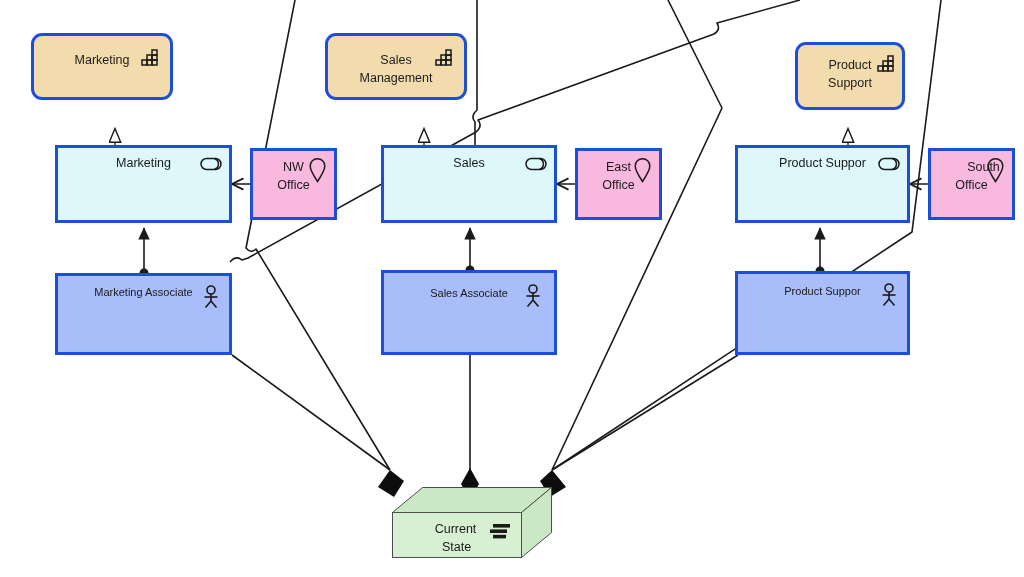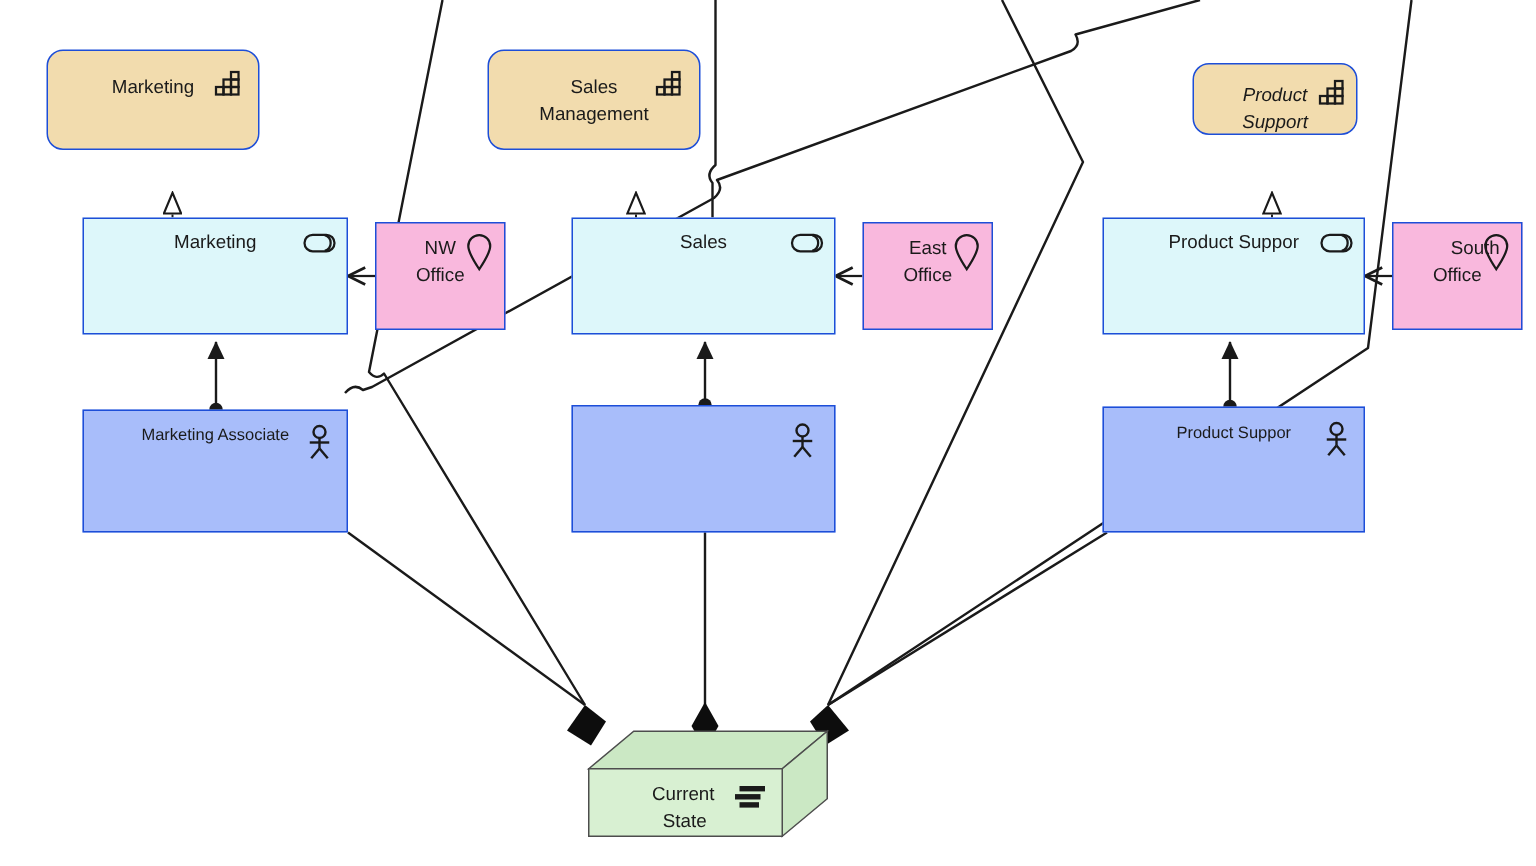--- a/index.html
+++ b/index.html
@@ -2,21 +2,21 @@
 <html><head>
 <meta charset="utf-8">
 <style>
   html,body{margin:0;padding:0;background:#ffffff;}
   body{
     width:1024px;height:577px;overflow:hidden;position:relative;
     font-family:"Liberation Sans","DejaVu Sans",sans-serif;
     -webkit-font-smoothing:antialiased;
   }
   #canvas{position:absolute;inset:0;width:1024px;height:577px;}
-  .node{position:absolute;box-sizing:border-box;border:1px solid #1d4ed8;}
+  .node{position:absolute;box-sizing:border-box;border:3px solid #1d4ed8;}
   .lbl{
     position:absolute;left:0;right:0;text-align:center;
     color:#1a1a1a;line-height:1.25;white-space:nowrap;overflow:hidden;
   }
   
   .cap{background:#f2dcae;border-radius:11px;}
   .cap .lbl{font-size:12.5px;}
   
   .fn{background:#ddf7fa;}
   .fn .lbl{font-size:12.5px;}
@@ -118,21 +118,21 @@
           <rect x="7" y="12" width="5" height="5"></rect>
         <rect x="12" y="12" width="5" height="5"></rect>
           <rect x="7" y="7" width="5" height="5"></rect>
         <rect x="12" y="7" width="5" height="5"></rect>
           <rect x="12" y="2" width="5" height="5"></rect>
       </g>
     </svg>
   </span>
 </div>
 
-<div class="node cap" style="left:795px;top:42px;width:110px;height:48px;font-style:italic;">
+<div class="node cap" style="left:795px;top:42px;width:110px;height:68px;">
   <div class="lbl" style="top:13px;">Product</div>
   <div class="lbl" style="top:31px;">Support</div>
   <span class="icon" style="right:6px;top:9px;">
     <svg width="20" height="20" viewBox="0 0 20 20">
       <g fill="none" stroke="#1a1a1a" stroke-width="1.5">
         <rect x="2" y="12" width="5" height="5"></rect>
           <rect x="7" y="12" width="5" height="5"></rect>
         <rect x="12" y="12" width="5" height="5"></rect>
           <rect x="7" y="7" width="5" height="5"></rect>
         <rect x="12" y="7" width="5" height="5"></rect>
@@ -211,20 +211,21 @@
         <line x1="9" y1="9" x2="9" y2="16"></line>
         <line x1="2.5" y1="12" x2="15.5" y2="12"></line>
         <line x1="9" y1="16" x2="3.5" y2="22.5"></line>
         <line x1="9" y1="16" x2="14.5" y2="22.5"></line>
       </g>
     </svg>
   </span>
 </div>
 
 <div class="node actor" style="left:381px;top:270px;width:176px;height:85px;">
+  <div class="lbl" style="top:14px;">Sales Associate</div>
   <span class="icon" style="right:12px;top:11px;">
     <svg width="18" height="24" viewBox="0 0 18 24">
       <g fill="none" stroke="#1a1a1a" stroke-width="1.6">
         <circle cx="9" cy="5" r="4"></circle>
         <line x1="9" y1="9" x2="9" y2="16"></line>
         <line x1="2.5" y1="12" x2="15.5" y2="12"></line>
         <line x1="9" y1="16" x2="3.5" y2="22.5"></line>
         <line x1="9" y1="16" x2="14.5" y2="22.5"></line>
       </g>
     </svg>

